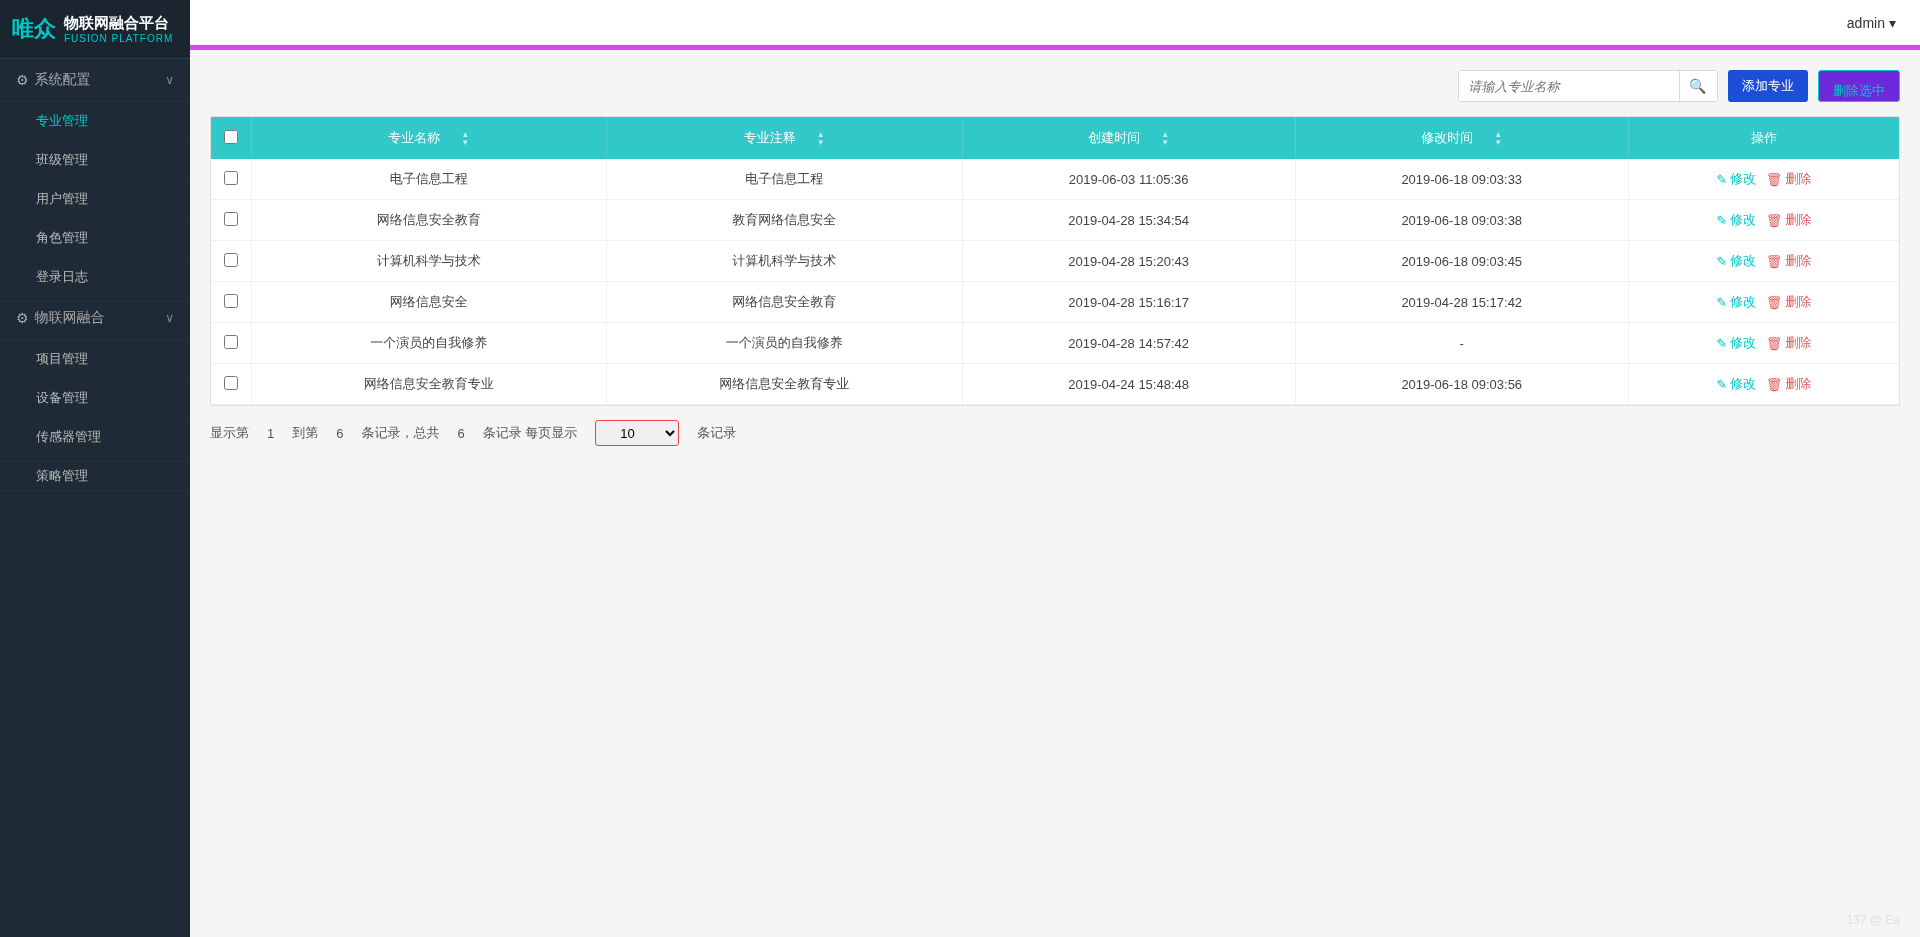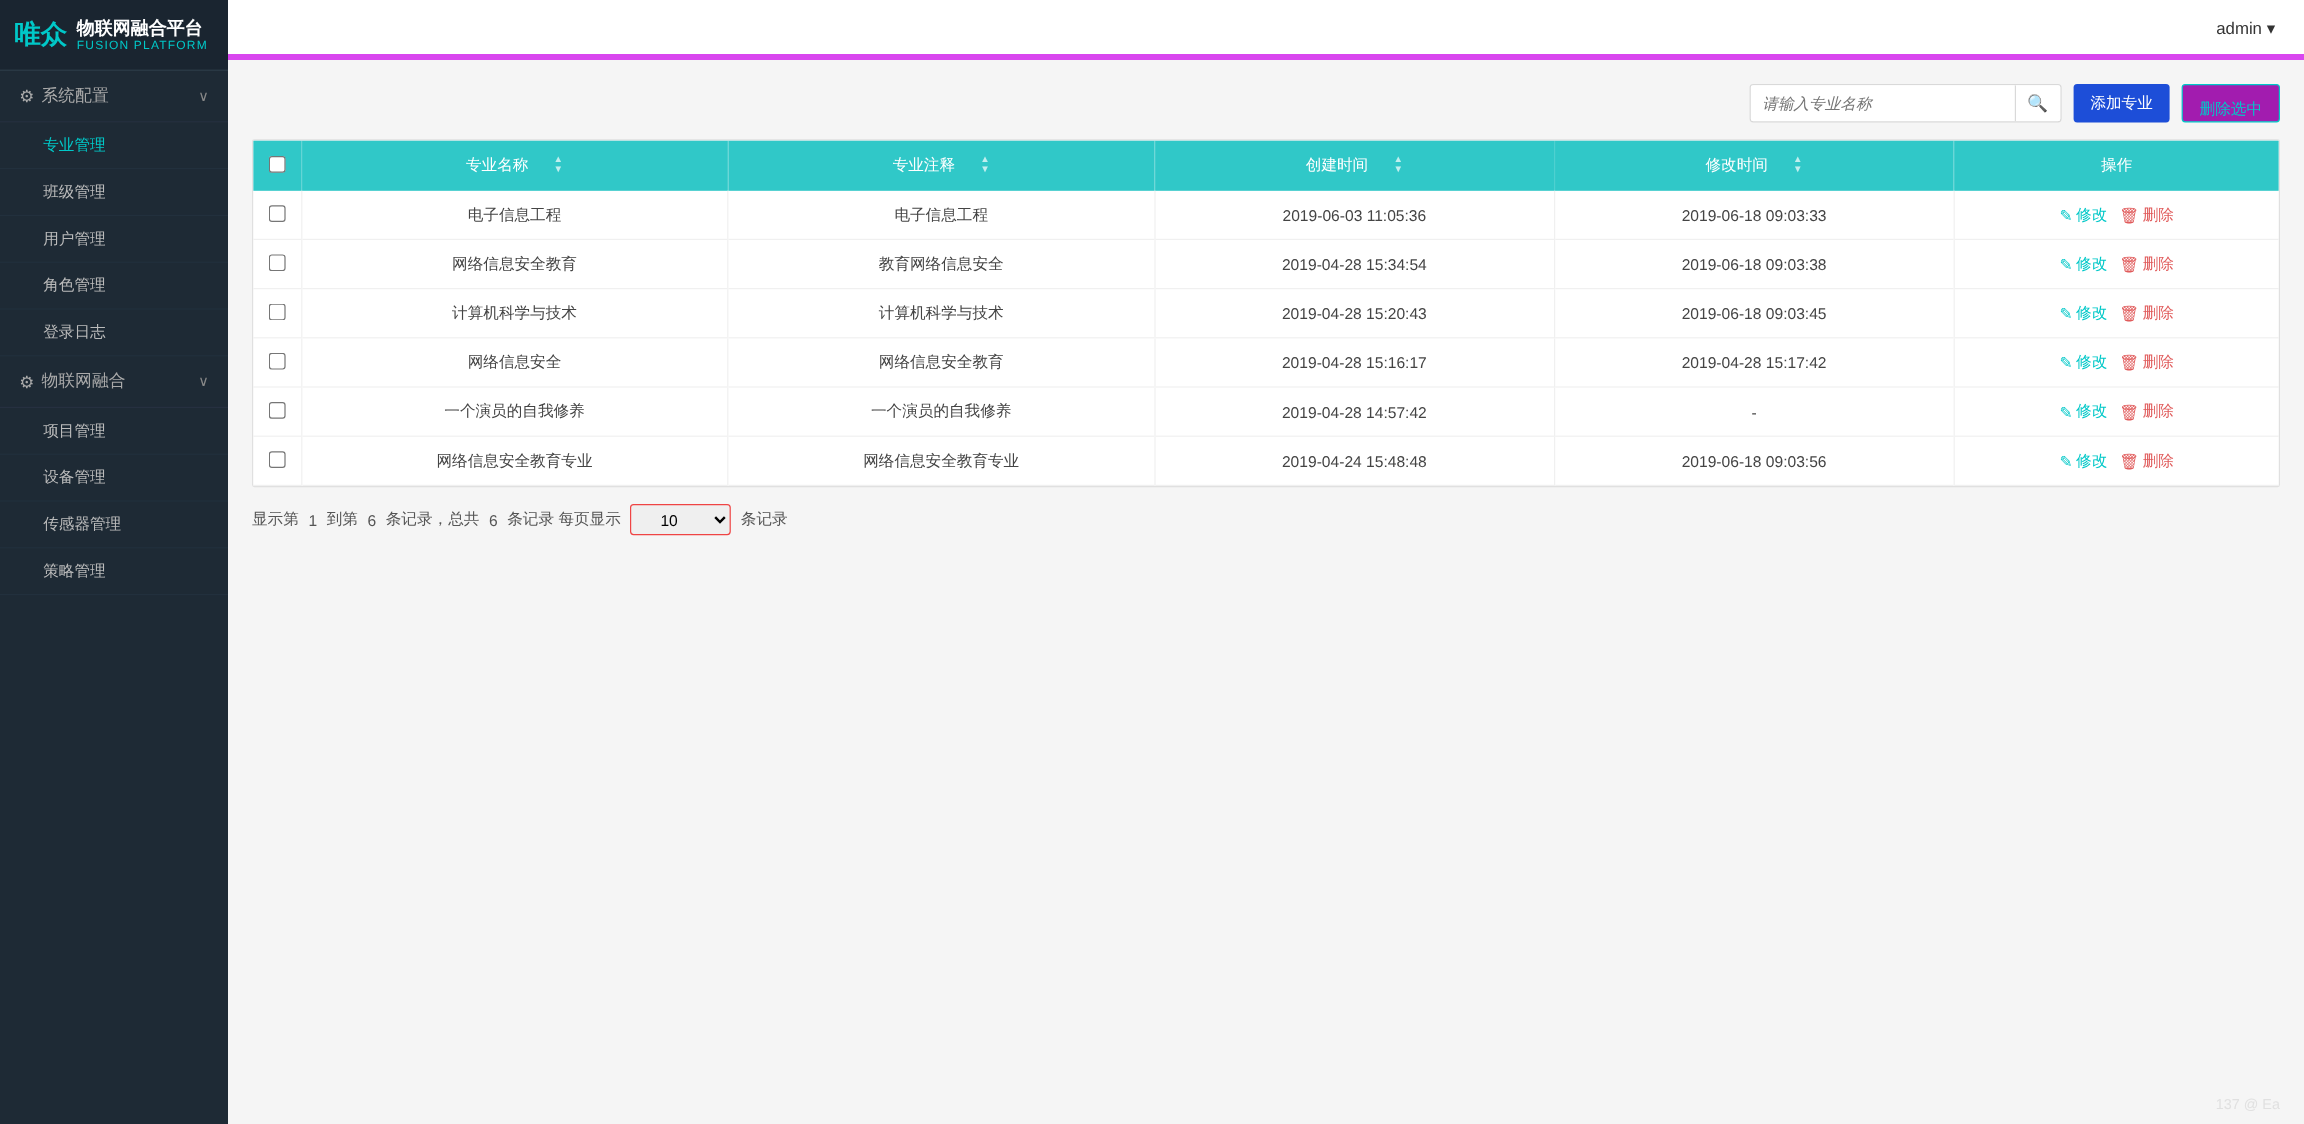--- a/index.html
+++ b/index.html
@@ -140,21 +140,21 @@
       color: #fff;
       border: none;
       border-radius: 3px;
       padding: 6px 14px;
       font-size: 13px;
       cursor: pointer;
       height: 32px;
       white-space: nowrap;
     }
     .btn-delete-selected {
-      background: #a21caf;
+      background: #6d28d9;
       color: #00c8c8;
       border: 1px solid #00c8c8;
       border-radius: 3px;
       padding: 11px 14px;
       font-size: 13px;
       cursor: pointer;
       height: 32px;
       white-space: nowrap;
     }
 
@@ -177,21 +177,21 @@
       padding: 12px 10px;
       font-weight: normal;
       font-size: 13px;
       text-align: center;
       border-right: 1px solid rgba(255,255,255,0.15);
       white-space: nowrap;
     }
     thead th:last-child { border-right: none; }
     thead th .th-inner {
       display: flex;
-      align-items: flex-start;
+      align-items: flex-end;
       justify-content: center;
       gap: 21px;
     }
     .sort-icons { display: flex; flex-direction: column; font-size: 8px; line-height: 1; color: rgba(255,255,255,0.7); }
     tbody tr { border-bottom: 1px solid #f0f0f0; }
     tbody td {
       padding: 11px 8px;
       text-align: center;
       font-size: 13px;
       color: #444;
@@ -222,21 +222,21 @@
     }
     input[type="checkbox"] { cursor: pointer; width: 14px; height: 14px; }
 
     
     .pagination-bar {
       display: flex;
       align-items: center;
       margin-top: 14px;
       font-size: 13px;
       color: #555;
-      gap: 8px;
+      gap: 18px;
     }
     .per-page-select {
       border: 1px solid #ef4444;
       border-radius: 3px;
       padding: 2px 20px;
       font-size: 13px;
       outline: none;
       cursor: pointer;
       height: 26px;
     }

